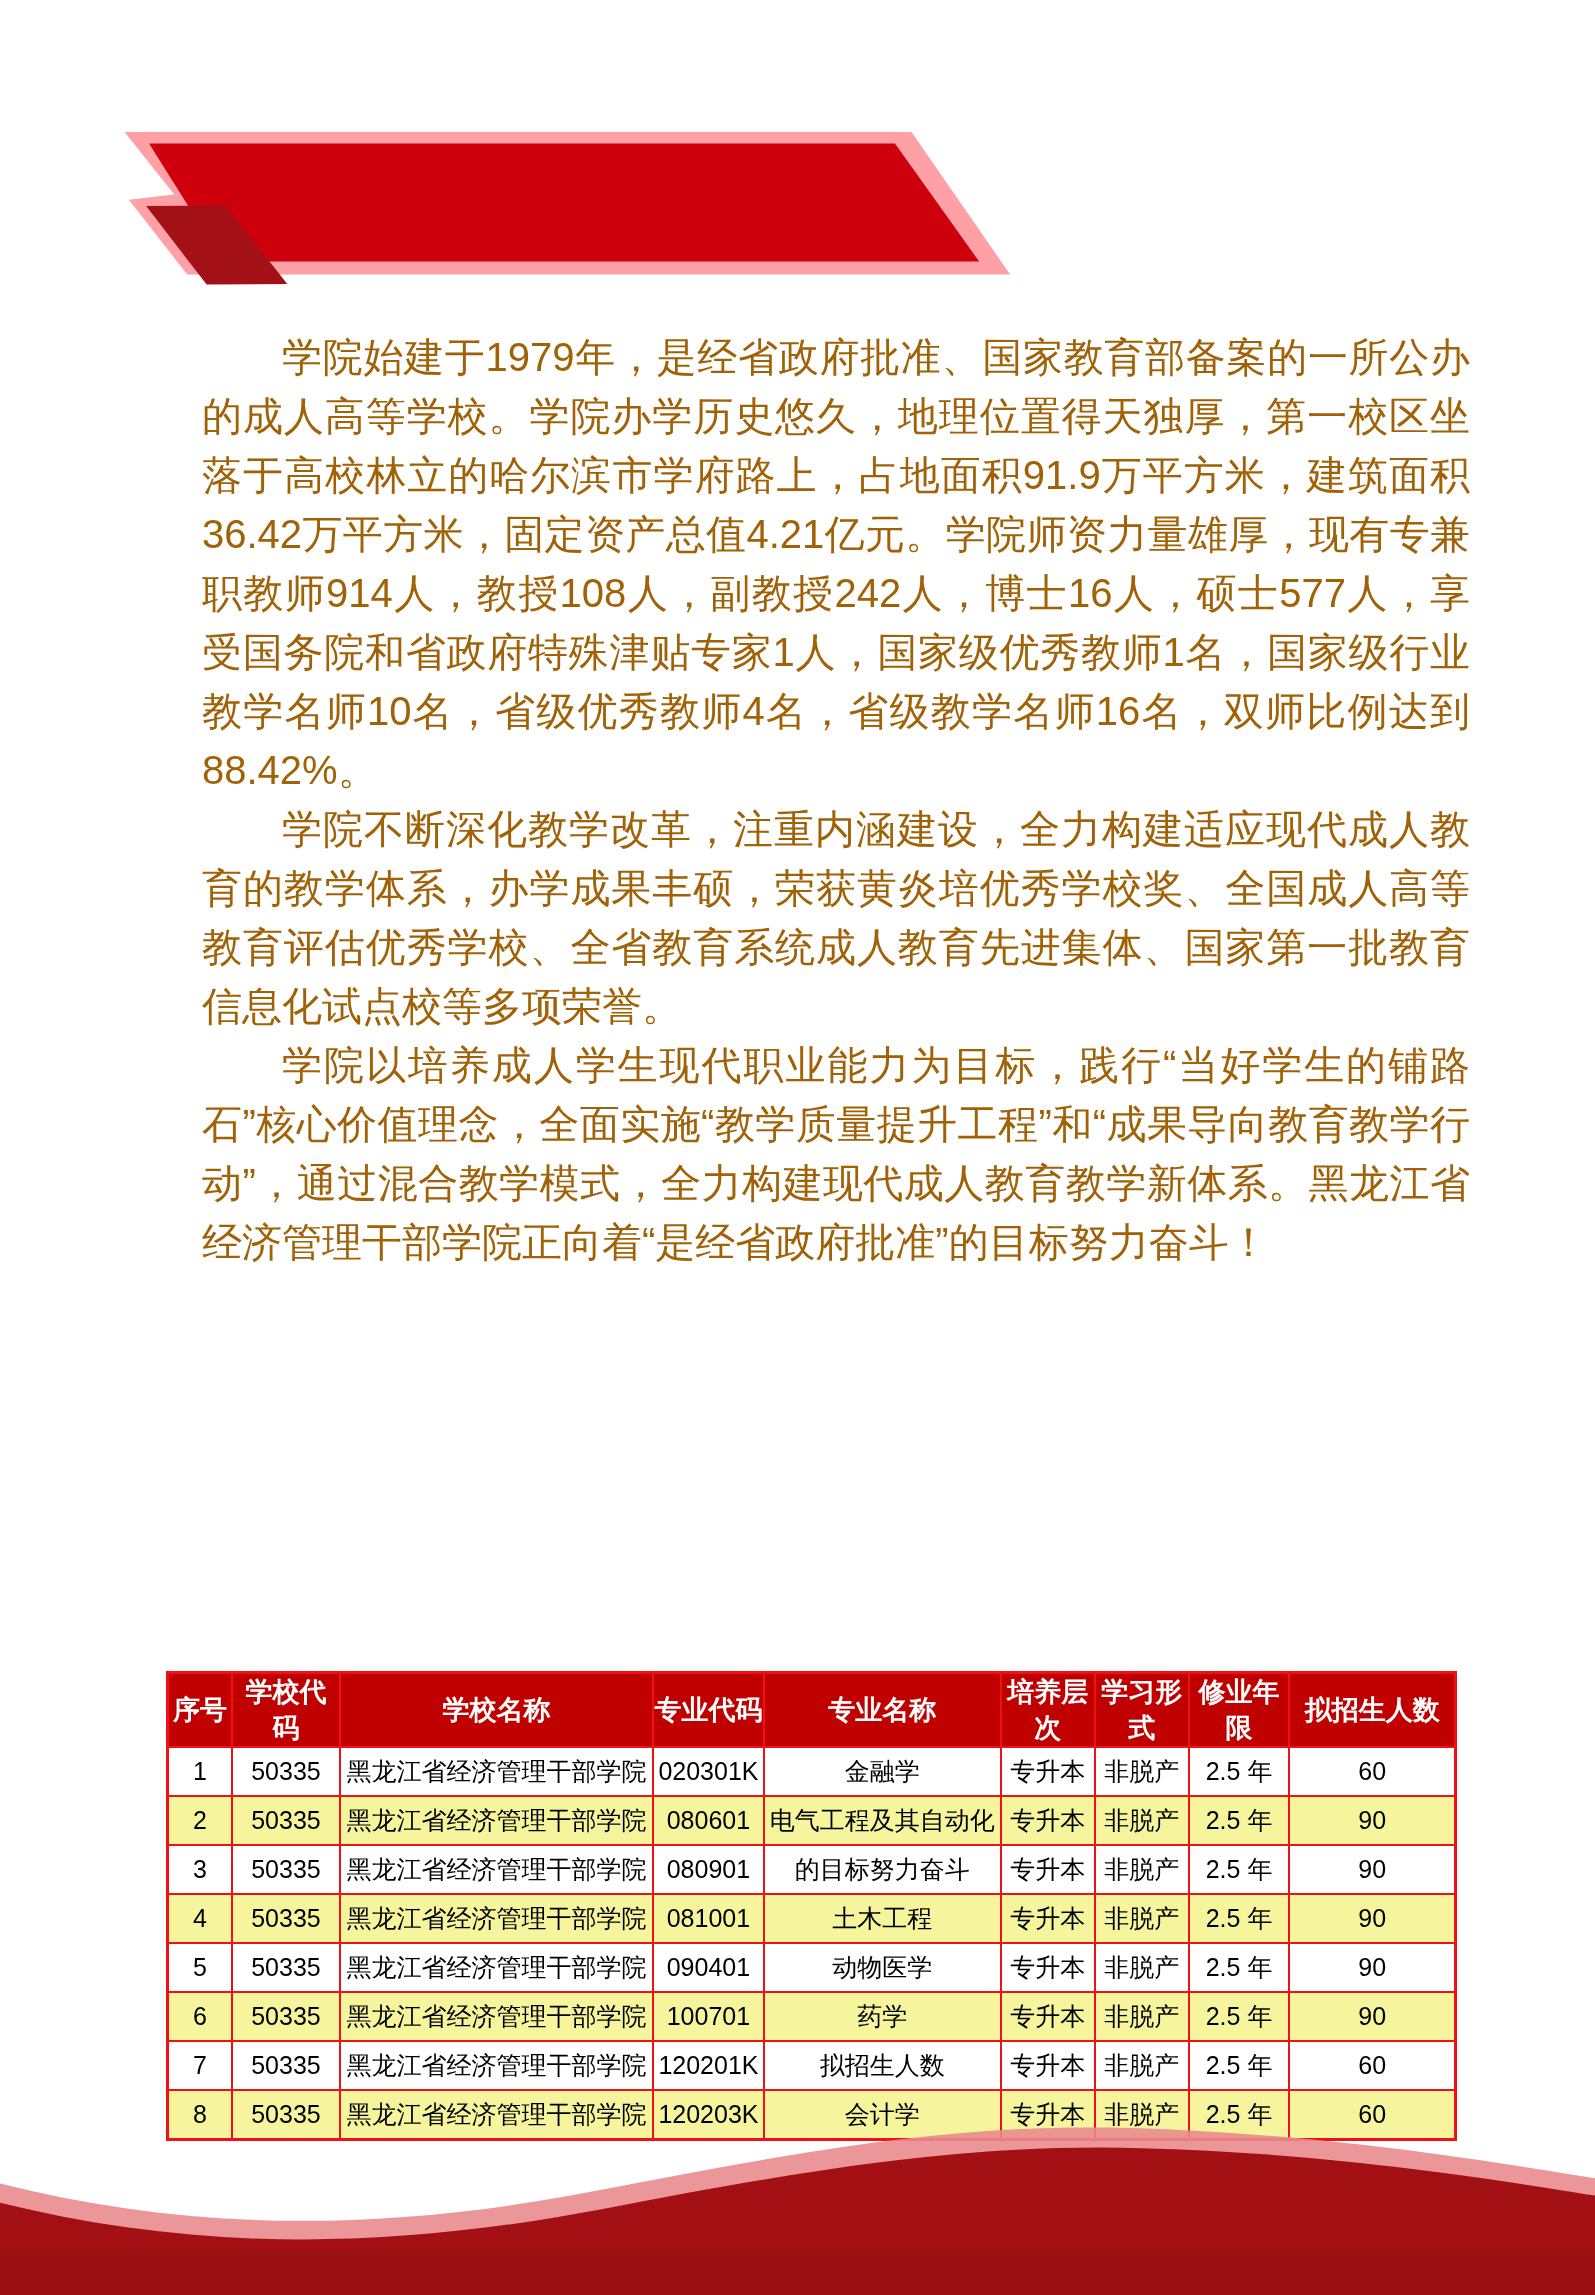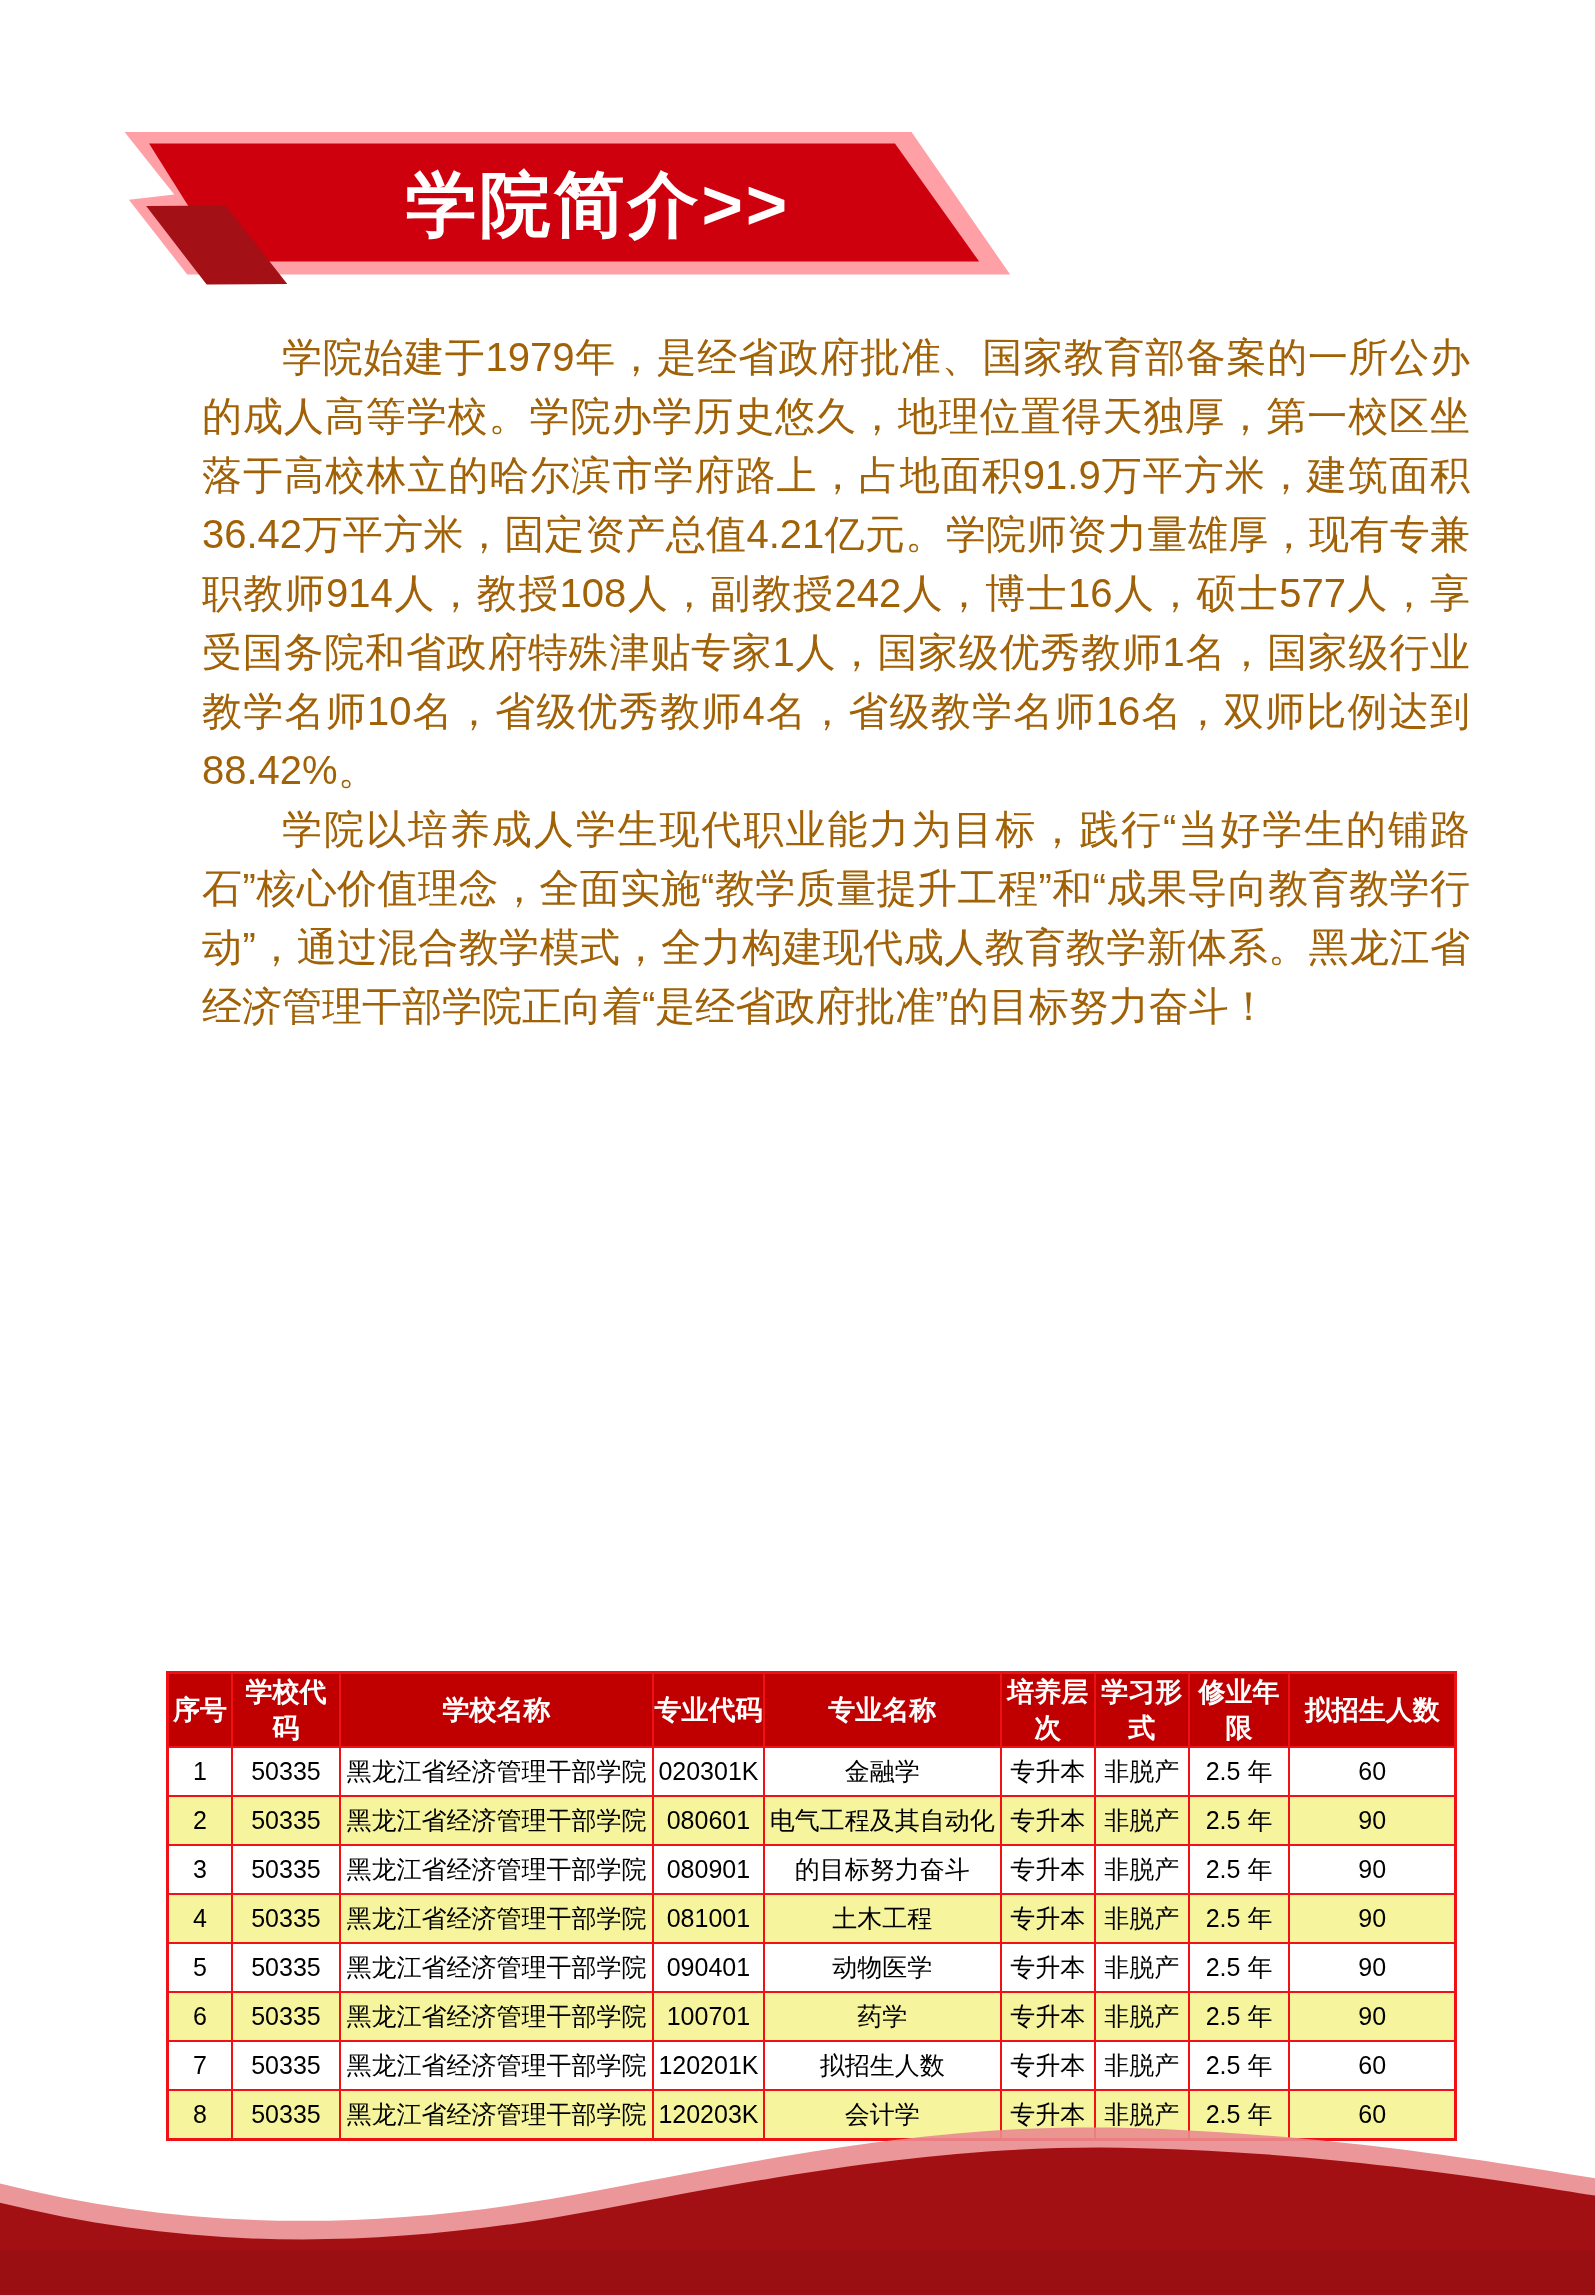--- a/index.html
+++ b/index.html
@@ -76,24 +76,24 @@
   <div class="tex windows bg-mid-band"></div>
   <div class="tex windows soft-l bg-right-1"></div>
   <div class="tex windows soft-l bg-right-2"></div>
   <div class="tex bg-bottom"></div>
 
   <svg class="banner-svg" width="1080" height="310" viewBox="0 0 1500 430">
     <polygon points="173,183 1266,183 1403,381 260,381 179,277 242,270" fill="var(--pink-border)"></polygon>
     <polygon points="207,199 1243,199 1360,363 310,363" fill="var(--accent-red)"></polygon>
     <polygon points="203,286 313,285 399,394 287,395" fill="var(--dark-red)"></polygon>
   </svg>
-  <div class="banner-title">学院简介&gt;&gt;</div>
 
   <div class="intro">
     <p>学院始建于1979年，是经省政府批准、国家教育部备案的一所公办的成人高等学校。学院办学历史悠久，地理位置得天独厚，第一校区坐落于高校林立的哈尔滨市学府路上，占地面积91.9万平方米，建筑面积36.42万平方米，固定资产总值4.21亿元。学院师资力量雄厚，现有专兼职教师914人，教授108人，副教授242人，博士16人，硕士577人，享受国务院和省政府特殊津贴专家1人，国家级优秀教师1名，国家级行业教学名师10名，省级优秀教师4名，省级教学名师16名，双师比例达到88.42%。</p>
+    <p>学院不断深化教学改革，注重内涵建设，全力构建适应现代成人教育的教学体系，办学成果丰硕，荣获黄炎培优秀学校奖、全国成人高等教育评估优秀学校、全省教育系统成人教育先进集体、国家第一批教育信息化试点校等多项荣誉。</p>
     <p>学院以培养成人学生现代职业能力为目标，践行“当好学生的铺路石”核心价值理念，全面实施“教学质量提升工程”和“成果导向教育教学行动”，通过混合教学模式，全力构建现代成人教育教学新体系。黑龙江省经济管理干部学院正向着“是经省政府批准”的目标努力奋斗！</p>
   </div>
 
   <table class="programs">
     <colgroup>
       <col style="width:5.0%">
         <col style="width:8.4%">
         <col style="width:24.3%">
       <col style="width:8.6%">
         <col style="width:18.4%">

